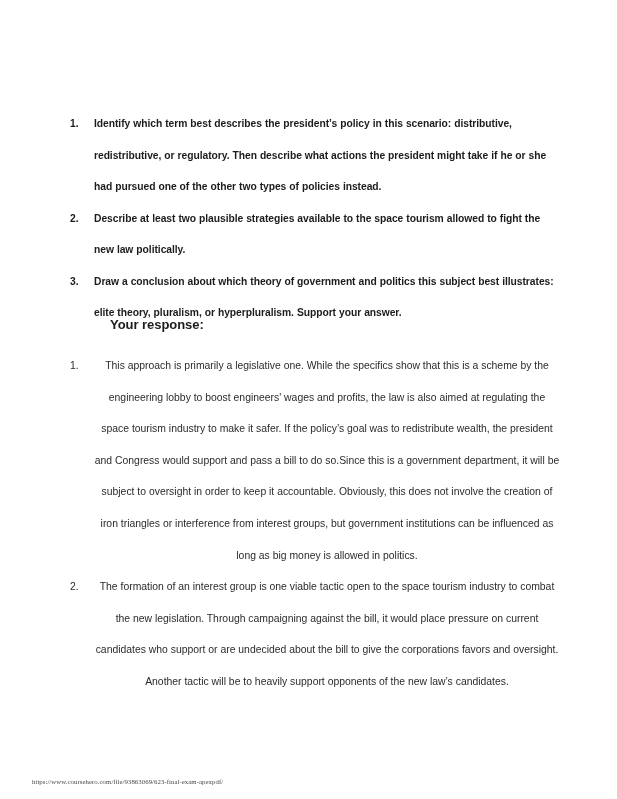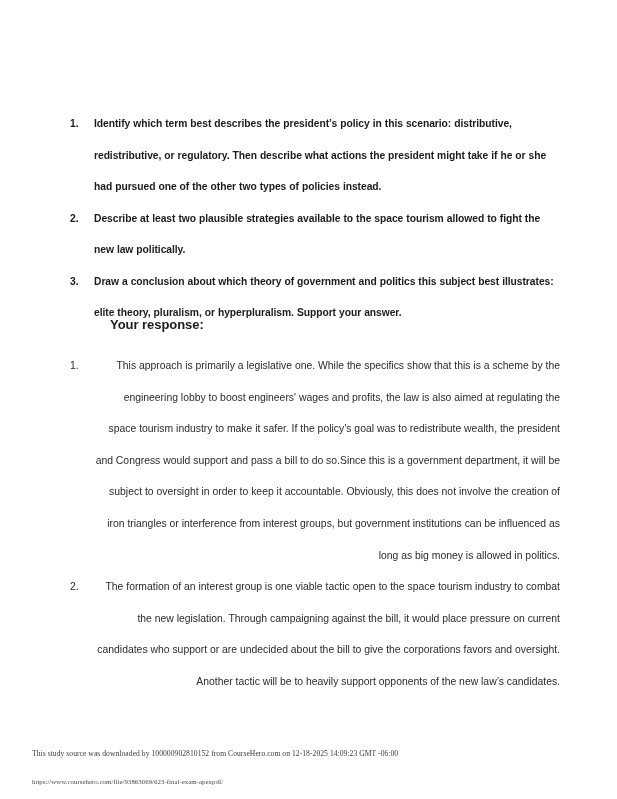--- a/index.html
+++ b/index.html
@@ -96,21 +96,21 @@
     color: #2b2b2b;
   }
 
   .a-text {
     flex: 1 1 auto;
     font-weight: normal;
     font-size: 10.4px;
     line-height: 31.6px;
     color: #2b2b2b;
     letter-spacing: 0px;
-    text-align: right;
+    text-align: center;
   }
 
   
   .footer-note {
     position: absolute;
     left: 32px;
     top: 748px;
     font-family: "Liberation Serif", serif;
     font-size: 7.6px;
     line-height: 11px;
@@ -164,17 +164,16 @@
       <div class="a-text">This approach is primarily a legislative one. While the specifics show that this is a scheme by the engineering lobby to boost engineers' wages and profits, the law is also aimed at regulating the space tourism industry to make it safer. If the policy’s goal was to redistribute wealth, the president and Congress would support and pass a bill to do so.Since this is a government department, it will be subject to oversight in order to keep it accountable. Obviously, this does not involve the creation of iron triangles or interference from interest groups, but government institutions can be influenced as long as big money is allowed in politics.</div>
     </div>
 
     <div class="a-item">
       <div class="a-marker">2.</div>
       <div class="a-text">The formation of an interest group is one viable tactic open to the space tourism industry to combat the new legislation. Through campaigning against the bill, it would place pressure on current candidates who support or are undecided about the bill to give the corporations favors and oversight. Another tactic will be to heavily support opponents of the new law’s candidates.</div>
     </div>
 
   </div>
 
-  <div class="footer-note">This study source was downloaded by 100000902810152 from CourseHero.com on 12-18-2025 14:09:23 GMT -06:00</div>
 
   <div class="footer-url">https://www.coursehero.com/file/93863069/623-final-exam-apexpdf/</div>
 
 </div>
 
 </body></html>

